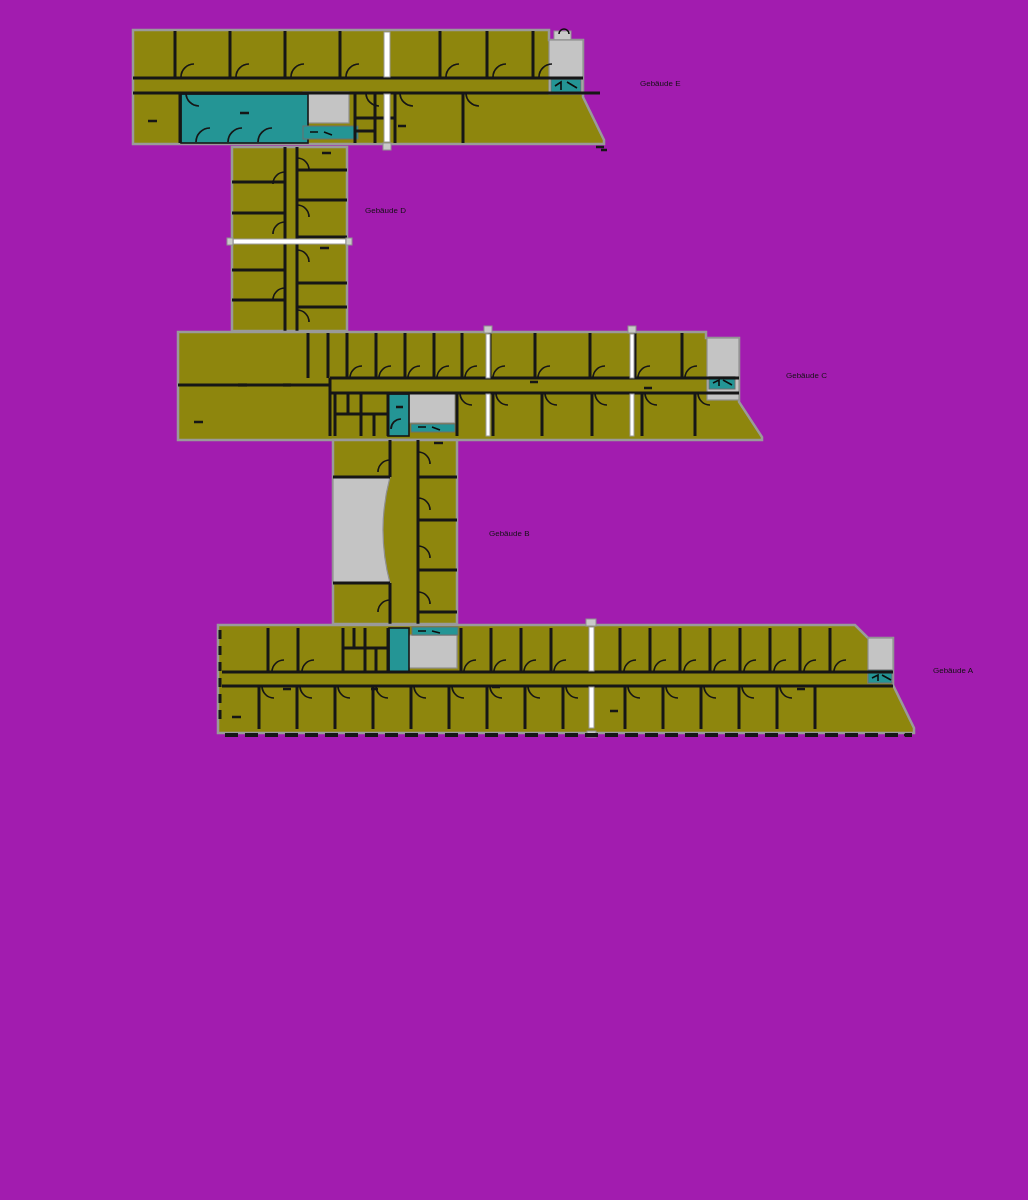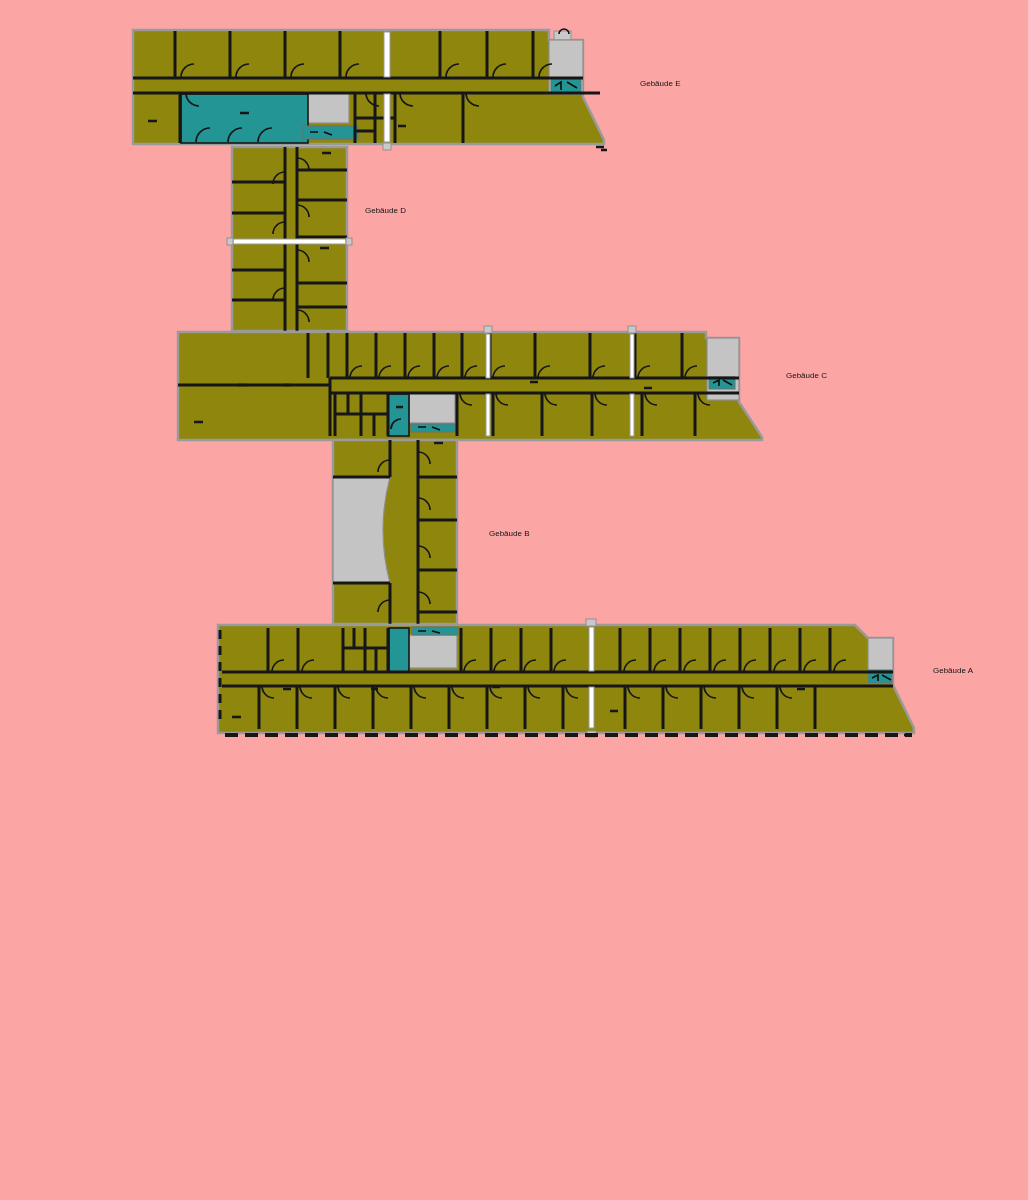--- a/index.html
+++ b/index.html
@@ -1,16 +1,16 @@
 <!DOCTYPE html>
 <html><head>
 <meta charset="utf-8">
 <style>
   html,body{margin:0;padding:0;background:#ffffff;}
-  .page{position:relative;width:1028px;height:1200px;background:#fca5a5;overflow:hidden;
+  .page{position:relative;width:1028px;height:1200px;background:#a21caf;overflow:hidden;
         font-family:"Liberation Sans", sans-serif;}
   svg{display:block;}
   .footprint{fill:#8E860D;stroke:#9A9A9A;stroke-width:2.5;}
   .stair{fill:#C4C4C4;stroke:#8f8f8f;stroke-width:1.2;}
   .teal{fill:#249595;stroke:#161616;stroke-width:1.6;}
   .tealsoft{fill:#249595;stroke:#6e6e6e;stroke-width:1;}
   .wall{stroke:#161616;stroke-width:3;fill:none;stroke-linecap:butt;}
   .door{stroke:#161616;stroke-width:1.7;fill:none;}
   .joint{fill:#ffffff;stroke:#9A9A9A;stroke-width:1;}
   .tab{fill:#c9c9c9;stroke:#8f8f8f;stroke-width:1;}

